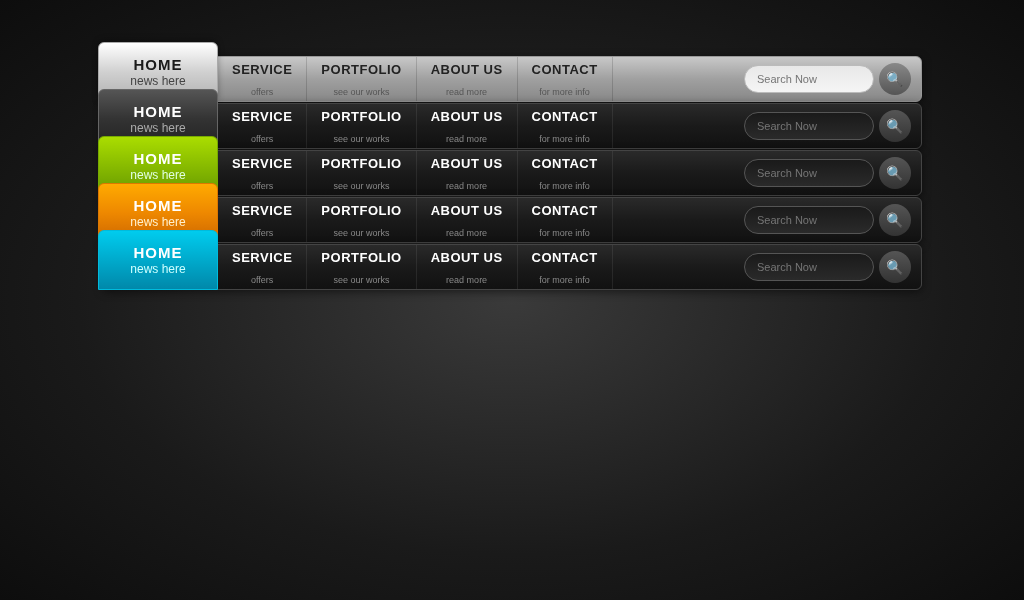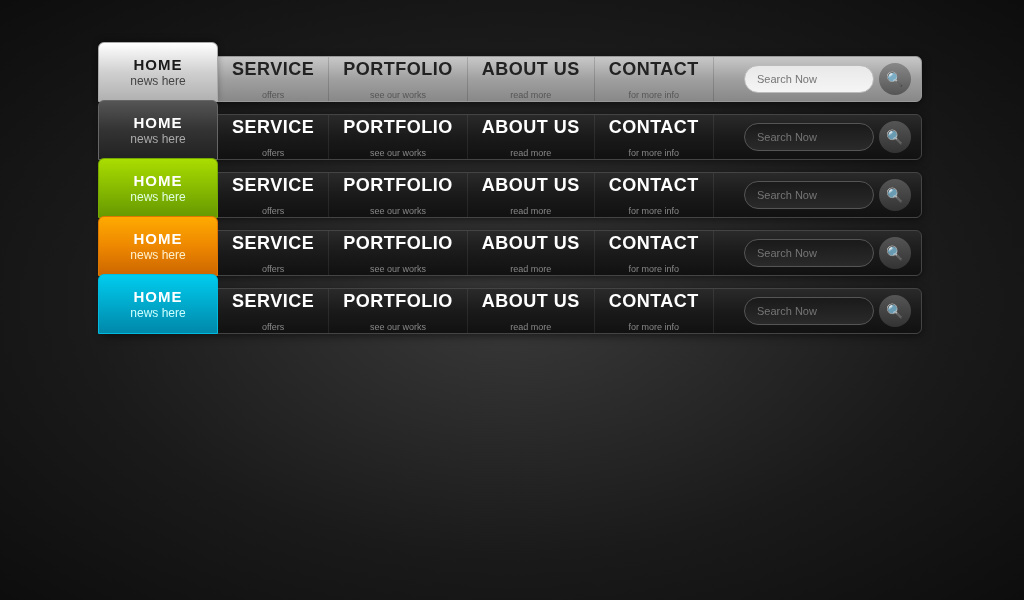--- a/index.html
+++ b/index.html
@@ -38,21 +38,21 @@
       color: #e0e0e0;
       font-style: italic;
       position: absolute;
       top: -16px;
       right: 108px;
     }
 
     .navbars-container {
       display: flex;
       flex-direction: column;
-      gap: 12px;
+      gap: 1px;
       width: 820px;
     }
 
     
     .navbar {
       display: flex;
       align-items: center;
       height: 46px;
       border-radius: 6px;
       overflow: visible;
@@ -159,21 +159,21 @@
       height: 100%;
       cursor: pointer;
       border-right: 1px solid rgba(255,255,255,0.08);
     }
 
     .navbar-1 .nav-item {
       border-right: 1px solid rgba(0,0,0,0.15);
     }
 
     .nav-item-main {
-      font-size: 18px;
+      font-size: 13px;
       font-weight: bold;
       letter-spacing: 0.5px;
     }
 
     .nav-item-sub {
       font-size: 9px;
       margin-top: 10px;
     }
 
     .navbar-1 .nav-item-main { color: #222; }

